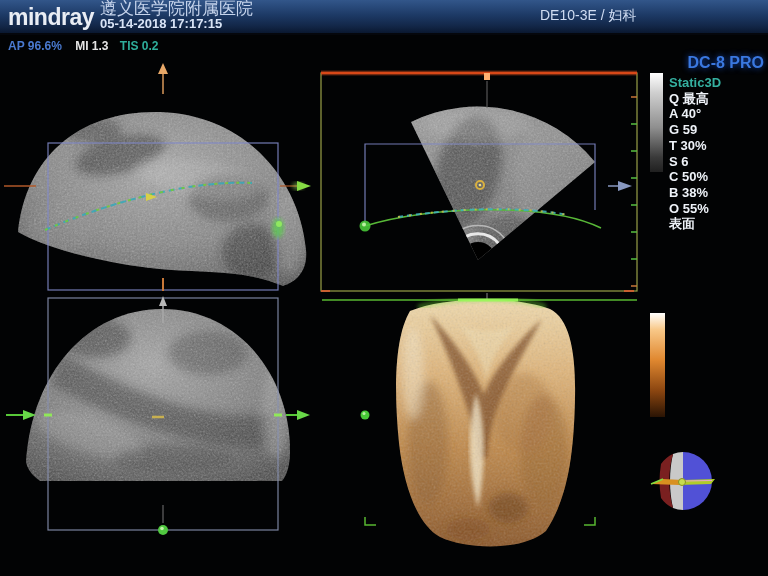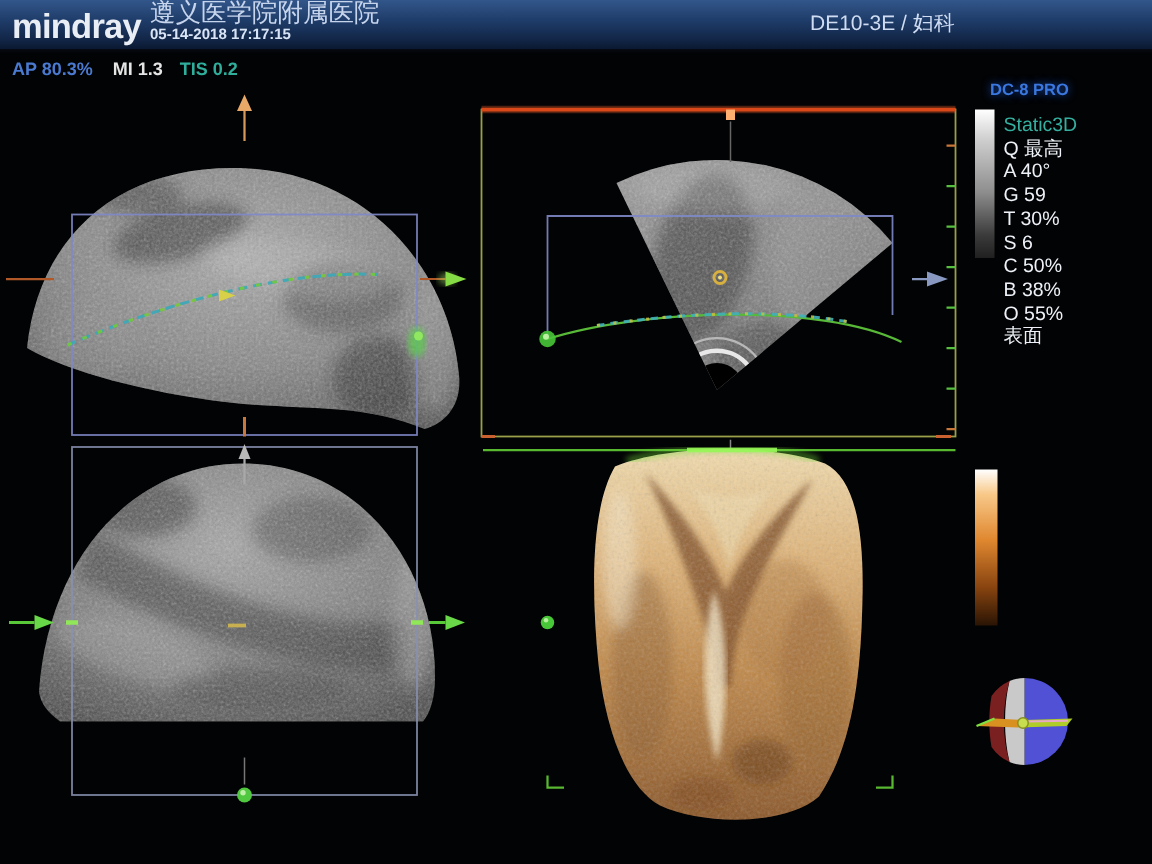--- a/index.html
+++ b/index.html
@@ -6,33 +6,33 @@
   .screen{position:relative;width:768px;height:576px;background:#020304;overflow:hidden;
           font-family:"Liberation Sans","DejaVu Sans",sans-serif;}
   
   .header{position:absolute;left:0;top:0;width:768px;height:33px;
           background:linear-gradient(180deg,#32568a 0%,#1d3a66 45%,#122647 80%,#0a1830 100%);
           border-bottom:2px solid #05070c;display:flex;align-items:center;}
   .logo{position:absolute;left:8px;top:4px;font-size:23px;font-weight:bold;letter-spacing:-0.5px;
         color:#e9edf4;font-style:normal;}
   .hosp-block{position:absolute;left:100px;top:1px;line-height:15px;}
   .hospital{font-size:17px;font-weight:normal;color:#c6d4ec;}
-  .datetime{font-size:10px;font-weight:bold;color:#d9e4f6;}
+  .datetime{font-size:13px;font-weight:bold;color:#d9e4f6;}
   .probe{position:absolute;left:540px;top:7px;font-size:14px;font-weight:normal;color:#cfdcf2;}
   
   .status{position:absolute;left:8px;top:39px;font-size:12px;font-weight:bold;white-space:nowrap;}
   .st-ap{color:#4a7ad0;margin-right:10px;}
   .st-mi{color:#e5e5e5;margin-right:8px;}
   .st-tis{color:#2fae9b;margin-top:48px;}
   
-  .model{position:absolute;left:660px;top:54px;width:104px;text-align:left;font-size:11px;
+  .model{position:absolute;left:660px;top:54px;width:104px;text-align:right;font-size:16px;
          font-weight:bold;color:#3a78e0;text-shadow:0 0 6px #1a50c0;}
   .graybar{position:absolute;left:650px;top:73px;width:13px;height:99px;
            background:linear-gradient(180deg,#ffffff 0%,#cfcfcf 20%,#8f8f8f 55%,#3a3a3a 85%,#202020 100%);}
-  .params{position:absolute;left:669px;top:75px;width:96px;font-size:13px;font-weight:normal;
+  .params{position:absolute;left:669px;top:75px;width:96px;font-size:13px;font-weight:bold;
           color:#eef2f8;line-height:15.7px;}
   .p-mode{color:#35b0a0;}
   .amberbar{position:absolute;left:650px;top:313px;width:15px;height:104px;
             background:linear-gradient(180deg,#ffffff 0%,#f8c888 16%,#e08830 45%,#8a4510 75%,#2a1404 100%);}
   .spherebox{position:absolute;left:649px;top:446px;width:68px;height:70px;}
   
   .q{position:absolute;}
   #q1{left:0;top:60px;}  #q2{left:318px;top:60px;}
   #q3{left:0;top:293px;} #q4{left:318px;top:293px;}
 </style>
@@ -44,21 +44,21 @@
   <div class="header">
     <div class="logo">mindray</div>
     <div class="hosp-block">
       <div class="hospital">遵义医学院附属医院</div>
       <div class="datetime">05-14-2018 17:17:15</div>
     </div>
     <div class="probe">DE10-3E / 妇科</div>
   </div>
 
   <div class="status">
-    <span class="st-ap">AP 80.3%</span>
+    <span class="st-ap">AP 96.6%</span>
     <span class="st-mi">MI 1.3</span>
     <span class="st-tis">TIS 0.2</span>
   </div>
 
   <div class="model">DC-8 PRO</div>
   <div class="graybar"></div>
   <div class="params">
     <div class="p-mode">Static3D</div>
     <div>Q 最高</div>
     <div>A 40°</div>

